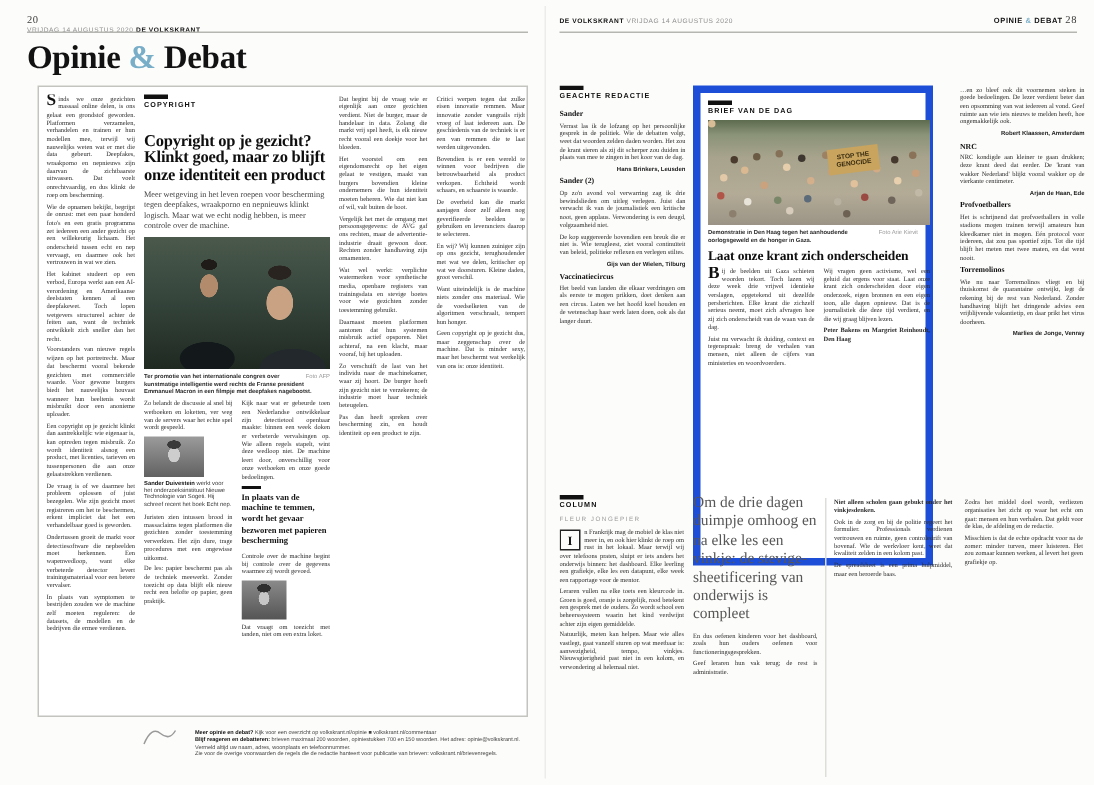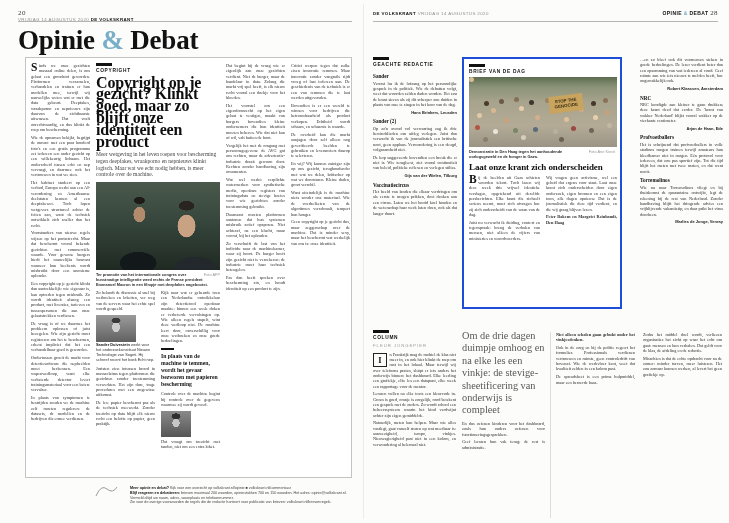--- a/index.html
+++ b/index.html
@@ -5,41 +5,41 @@
   html,body{margin:0;padding:0;width:729px;height:523px;overflow:hidden;background:#fcfcfb;
     font-family:"Liberation Serif",serif;color:#1d1d1d;}
   
   .pghead{position:absolute;top:9px;height:12px;display:flex;justify-content:space-between;
     align-items:baseline;font-family:"Liberation Sans",sans-serif;font-size:4.4px;letter-spacing:.4px;color:#8d8d8d;}
   .folio{font-size:7px;color:#3a3a3a;font-family:"Liberation Serif",serif;}
   .brand{font-weight:bold;color:#111;}
   .amp{color:#79aec8;}
   .rule{position:absolute;height:1px;background:#b5b5b2;}
   .gutter{position:absolute;left:363px;top:4px;width:1px;height:515px;background:#ececea;}
-  #section-title{position:absolute;left:18px;top:25px;font-size:27px;font-weight:bold;color:#121212;letter-spacing:-.2px;}
+  #section-title{position:absolute;left:18px;top:25px;font-size:22px;font-weight:bold;color:#121212;letter-spacing:-.2px;}
   
   .kbar{width:16px;height:2.5px;background:#111;margin-bottom:2px;}
   .klab{font-family:"Liberation Sans",sans-serif;font-weight:bold;font-size:4.8px;letter-spacing:.7px;color:#111;margin-bottom:3px;}
   .byline{font-family:"Liberation Sans",sans-serif;font-size:4.2px;letter-spacing:1px;color:#9a9a9a;margin:1px 0 4px;}
   .blk-p,.blk-b{font-size:4.3px;line-height:5.35px;text-align:justify;margin:0 0 2.4px;color:#2c2c2c;hyphens:auto;}
   .blk-b{font-weight:bold;}
   .blk-h{font-size:5.2px;line-height:6px;font-weight:bold;margin:3.5px 0 1.5px;color:#111;}
   h4.blk-h{font-family:"Liberation Serif",serif;}
   .blk-sig{font-family:"Liberation Sans",sans-serif;font-weight:bold;font-size:4px;line-height:5px;
     text-align:right;margin:0 0 3px;color:#222;}
   .dc{float:left;font-weight:bold;font-size:11.5px;line-height:9.5px;padding:0 1.5px 0 0;color:#111;}
   .dbox{float:left;width:12px;height:12px;border:1px solid #222;text-align:center;
     font-weight:bold;font-size:8.5px;line-height:12px;margin:1px 2.5px 1px 0;color:#111;}
   .tcol{overflow:hidden;}
   
   #article-box{position:absolute;left:25px;top:57px;width:327px;height:421px;border:1px solid #c3c3c0;
     box-sizing:border-box;padding:5px;display:flex;gap:6px;background:#fff;}
   .acol{width:59px;flex:none;}
   .amid{width:124px;flex:none;}
-  #headline{font-size:16px;line-height:11.9px;font-weight:bold;letter-spacing:-.15px;color:#0f0f0f;margin:4px 0 3px;}
+  #headline{font-size:11px;line-height:11.9px;font-weight:bold;letter-spacing:-.15px;color:#0f0f0f;margin:16px 0 3px;}
   #standfirst{font-size:5.5px;line-height:6.8px;color:#3f3f3f;text-align:left;margin-bottom:4px;}
   #deepfake-photo{width:124px;height:88px;border:0;background:
     radial-gradient(ellipse 30px 18px at 34% 92%, #13181b 0 60%, rgba(0,0,0,0) 62%),
     radial-gradient(ellipse 36px 22px at 80% 100%, #22282c 0 60%, rgba(0,0,0,0) 62%),
     radial-gradient(ellipse 13px 8px at 73% 27%, #2a2420 0 58%, rgba(0,0,0,0) 61%),
     radial-gradient(ellipse 15px 19px at 73% 50%, #c9a284 0 58%, rgba(0,0,0,0) 61%),
     radial-gradient(ellipse 9px 6px at 35% 21%, #1f1b18 0 58%, rgba(0,0,0,0) 61%),
     radial-gradient(ellipse 10px 13px at 35% 37%, #b28b6c 0 58%, rgba(0,0,0,0) 61%),
     linear-gradient(180deg,#4a594b 0%,#36463d 45%,#1f2921 100%);}
   .caption{font-family:"Liberation Sans",sans-serif;font-weight:bold;font-size:3.9px;line-height:5px;color:#2a2a2a;margin:2px 0 3px;}
@@ -58,21 +58,21 @@
     radial-gradient(ellipse 8px 5px at 50% 20%, #2e2e2e 0 55%, rgba(0,0,0,0) 57%),
     radial-gradient(ellipse 6.5px 8px at 50% 46%, #c6c6c6 0 55%, rgba(0,0,0,0) 57%),
     linear-gradient(180deg,#8a8a8a,#555);}
   
   #footer-note{position:absolute;left:130px;top:486px;width:228px;
     font-family:"Liberation Sans",sans-serif;font-size:3.7px;line-height:4.8px;color:#444;text-align:left;}
   #footer-note b{color:#111;}
   #footer-curve{position:absolute;left:94px;top:482px;}
   
   #letters-left{position:absolute;left:373px;top:57px;width:84px;height:268px;}
-  #brief-box{position:absolute;left:462px;top:57px;width:160px;height:252px;border:2px solid #1d4ed8;
+  #brief-box{position:absolute;left:462px;top:57px;width:160px;height:320px;border:5px solid #1d4ed8;
     box-sizing:border-box;padding:5px;background:#fff;}
   #crowd-photo{position:relative;width:148px;height:70px;overflow:hidden;background:
     linear-gradient(180deg,#5d6b4e 0%,#8a9378 14%,#a7a38c 35%,#b3ab96 70%,#9b9486 100%);}
   #crowd-photo::before{content:"";position:absolute;left:0;top:0;width:5px;height:5px;border-radius:50%;background:#d9bd97;
     box-shadow:8px 36px 0 #e3c9a8,22px 31px 0 #d9b892,35px 41px 0 #caa27e,50px 29px 0 #e6cdab,
     66px 38px 0 #d4af8c,80px 32px 0 #c79e7a,95px 40px 0 #e0c19c,110px 30px 0 #d2ab85,
     124px 38px 0 #e8d0ae,136px 33px 0 #c9a07c,15px 24px 0 #4a3b2e,30px 22px 0 #6b5a44,
     45px 20px 0 #857058,60px 23px 0 #3e3630,76px 21px 0 #9c8265,92px 24px 0 #5a4a3a,
     108px 22px 0 #77624c,122px 24px 0 #45382c,134px 21px 0 #8a7258,6px 48px 0 #b05548,
     24px 52px 0 #e8e4da,44px 51px 0 #7a8668,64px 50px 0 #5b6b7a,84px 52px 0 #b8b0a0,

